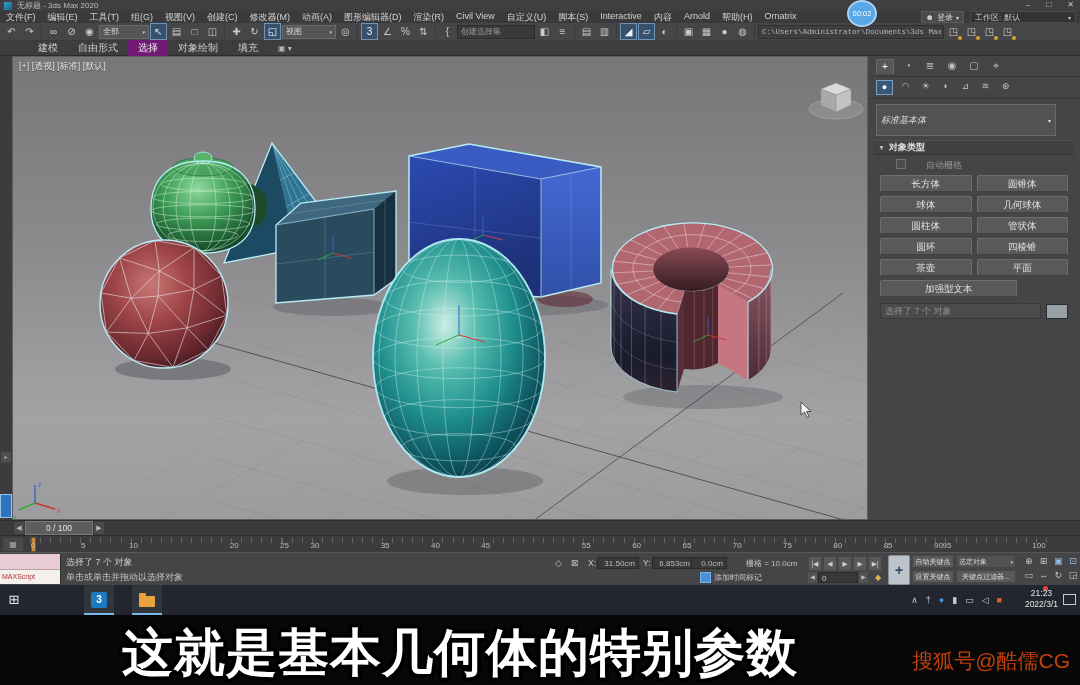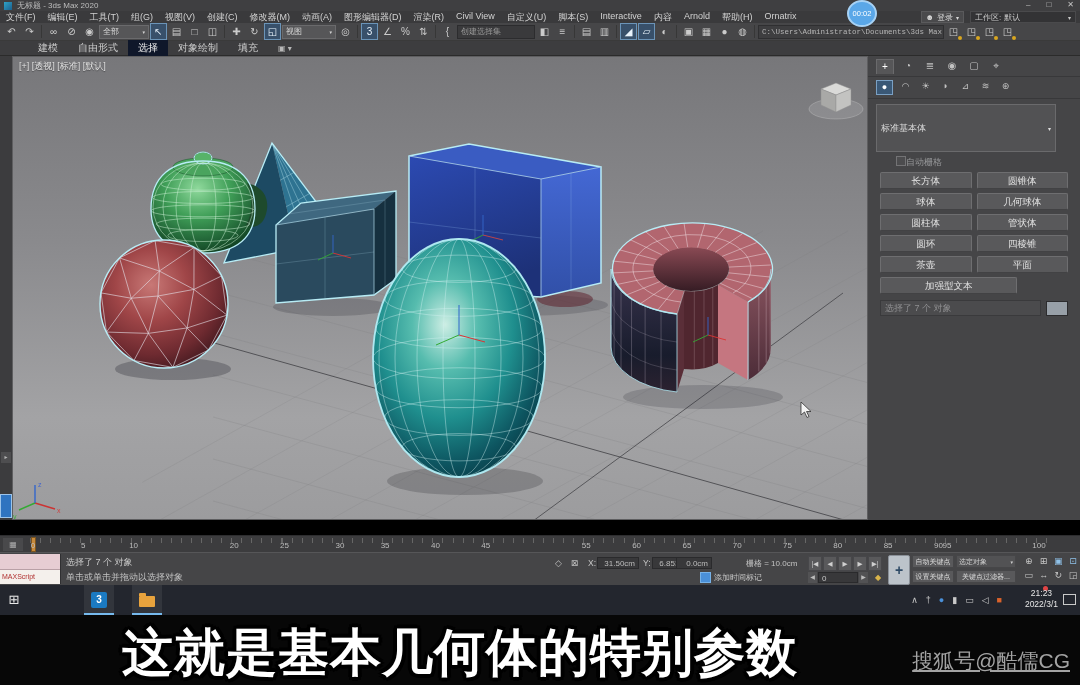--- a/index.html
+++ b/index.html
@@ -36,21 +36,21 @@
        height:12px;font-size:8px;color:#d4d4d4;padding:0 3px;flex:none;}
   .tfield{background:#3a3a3c;border:1px solid #2c2c2e;height:12px;font-size:8px;color:#9a9a9a;
           padding:0 3px;line-height:12px;flex:none;}
   .tpath{background:#3e3e40;border:1px solid #2f2f31;height:12px;font-size:7.5px;color:#b5b5b5;
          padding:0 3px;line-height:12px;width:178px;white-space:nowrap;overflow:hidden;
          font-family:"Liberation Mono","DejaVu Sans Mono",monospace;flex:none;display:flex;justify-content:space-between;}
   
   .ribbon{position:absolute;left:0;top:41px;width:1080px;height:15px;background:#3d3d3f;
           display:flex;align-items:center;padding-left:28px;box-sizing:border-box;border-bottom:1px solid #2b2b2b;}
   .rtab{font-size:10px;color:#cdcdcd;padding:1px 10px;white-space:nowrap;}
-  .rtab.active{background:#0f172a;color:#f0f0f0;}
+  .rtab.active{background:#701a75;color:#f0f0f0;}
   .rcfg{margin-left:10px;font-size:8px;color:#b8b8b8;}
   
   .main{position:absolute;left:0;top:56px;width:1080px;height:464px;background:#333335;}
   .leftstrip{position:absolute;left:0;top:0;width:12px;height:464px;background:#3c3c3e;border-right:1px solid #2c2c2e;}
   .stripbtn{position:absolute;left:1px;top:396px;width:10px;height:11px;background:#4e4e50;color:#b5b5b5;
             font-size:6px;text-align:center;line-height:11px;}
   .stripblue{position:absolute;left:0px;top:438px;width:12px;height:24px;background:#2f74c0;border:1px solid #9cc4ea;box-sizing:border-box;}
   .viewport{position:absolute;left:12px;top:0;width:856px;height:464px;
             background:linear-gradient(180deg,#77777a 0%,#8a8a8d 40%,#a3a3a5 78%,#9c9c9e 100%);
             border:1px solid #5e5e60;box-sizing:border-box;overflow:hidden;}
@@ -58,25 +58,25 @@
   .viewport svg{position:absolute;left:0;top:0;}
   
   .cmdpanel{position:absolute;left:868px;top:0;width:212px;height:464px;background:#454547;}
   .cptabs{display:flex;gap:6px;padding:3px 0 2px 8px;border-bottom:1px solid #38383a;}
   .cptab{width:16px;height:14px;text-align:center;line-height:14px;font-size:10px;color:#c2c2c2;}
   .cptab.active{background:#565658;border:1px solid #6a6a6c;border-bottom:none;color:#fff;}
   .cpcats{display:flex;gap:5px;padding:3px 0 3px 8px;border-bottom:1px solid #38383a;}
   .cpcat{width:15px;height:13px;text-align:center;line-height:13px;font-size:9px;color:#c2c2c2;}
   .cpcat.active{background:#3a5876;border:1px solid #7aa0c4;color:#fff;}
   .cpdd{margin:5px 24px 4px 8px;height:14px;background:#525254;border:1px solid #6a6a6c;display:flex;
-        align-items:center;justify-content:space-between;padding:16px 4px;font-size:9px;color:#dcdcdc;}
+        align-items:center;justify-content:space-between;padding:8px 4px;font-size:9px;color:#dcdcdc;font-style:italic;}
   .rollhead{margin:2px 6px 0 6px;height:13px;background:#414143;border-top:1px solid #525254;border-bottom:1px solid #353537;
             display:flex;align-items:center;gap:4px;font-size:9px;color:#e0e0e0;font-weight:bold;padding:0 4px;}
   .rollhead .arr{font-size:7px;color:#b8b8b8;}
-  .agrow{display:flex;align-items:flex-start;gap:0;margin:4px 0 3px 28px;font-size:9px;color:#97989a;}
+  .agrow{display:flex;align-items:flex-start;gap:20px;margin:4px 0 3px 28px;font-size:9px;color:#97989a;}
   .agbox{width:8px;height:8px;background:#4c4c4e;border:1px solid #737375;}
   .otype{display:grid;grid-template-columns:1fr 1fr;gap:4px 5px;margin:3px 12px 6px 12px;}
   .prim{height:15px;background:#59595b;border:1px solid #6e6e70;border-bottom-color:#424244;border-radius:2px;
         font-size:9.5px;color:#e2e2e2;text-align:center;line-height:15px;}
   .prim.wide{grid-column:1/3;width:72%;}
   .ncrow{display:flex;align-items:center;gap:5px;margin:4px 12px;}
   .nfield{flex:1;height:14px;background:#4b4b4d;border:1px solid #3a3a3c;color:#8f8f91;font-size:9px;
           line-height:14px;padding:0 4px;}
   .swatch{width:20px;height:13px;background:#98a0a8;border:1px solid #2c2c2e;}
   
@@ -135,21 +135,21 @@
   .tray{position:absolute;right:78px;top:0;height:30px;display:flex;align-items:center;gap:8px;}
   .trayic{font-size:9px;line-height:30px;}
   .clock{position:absolute;right:22px;top:3px;text-align:center;color:#e6e6e6;font-size:8.5px;line-height:11px;}
   .notif{position:absolute;right:4px;top:9px;width:13px;height:11px;border:1px solid #c9c9c9;box-sizing:border-box;}
   .recdot{position:absolute;right:32px;top:1px;width:5px;height:5px;border-radius:50%;background:#e04545;}
   
   .caption{position:absolute;left:0;top:615px;width:1080px;height:70px;background:#070707;}
   .subtitle{position:absolute;left:0;right:160px;top:4px;text-align:center;color:#fff;font-size:51px;font-weight:bold;
             letter-spacing:1px;white-space:nowrap;
             text-shadow:-3px -3px 0 #000,3px -3px 0 #000,-3px 3px 0 #000,3px 3px 0 #000,0 4px 0 #000,0 -4px 0 #000,4px 0 0 #000,-4px 0 0 #000;}
-  .watermark{position:absolute;right:10px;top:32px;color:#a3a3a3;font-size:21px;text-decoration:underline;}
+  .watermark{position:absolute;right:10px;top:32px;color:#c2410c;font-size:21px;}
 </style>
 </head>
 <body>
 
 <div class="app">
 
   <div class="titlebar">
     <span class="appico"></span>
     <span>无标题 - 3ds Max 2020</span>
     <span class="winctl">
@@ -574,20 +574,24 @@
           <span class="cpcat">☀</span>
           <span class="cpcat">◗</span>
           <span class="cpcat">⊿</span>
           <span class="cpcat">≋</span>
           <span class="cpcat">⊛</span>
         </div>
       <div class="cpdd">
         <span>标准基本体</span>
         <span style="font-size:6px;">▾</span>
       </div>
+      <div class="rollhead">
+        <span class="arr">▼</span>
+        <span>对象类型</span>
+      </div>
       <div class="agrow">
         <span class="agbox"></span>
         <span>自动栅格</span>
       </div>
       <div class="otype" id="otype">
           <div class="prim">长方体</div>
           <div class="prim">圆锥体</div>
           <div class="prim">球体</div>
           <div class="prim">几何球体</div>
           <div class="prim">圆柱体</div>
@@ -598,31 +602,36 @@
           <div class="prim">平面</div>
           <div class="prim wide">加强型文本</div>
         </div>
       <div class="ncrow">
         <div class="nfield">选择了 7 个 对象</div>
         <div class="swatch"></div>
       </div>
     </div>
   </div>
 
+  <div class="timeslider">
+    <span class="tsl-arrow">◀</span>
+    <span class="tsl-handle">0 / 100</span>
+    <span class="tsl-arrow r">▶</span>
+  </div>
 
   <div class="trackbar" id="trackbar">
     <span class="tbicon">▦</span>
     <span class="zeromark"></span>
   <span class="tick" style="left: 33px;">0</span>
       <span class="tick" style="left: 83.3px;">5</span>
       <span class="tick" style="left: 133.6px;">10</span>
       <span class="tick" style="left: 183.9px; margin-top: 43px;">15</span>
       <span class="tick" style="left: 234.2px;">20</span>
       <span class="tick" style="left: 284.5px;">25</span>
-      <span class="tick" style="left: 340px;">30</span>
+      <span class="tick" style="left: 315px;">30</span>
       <span class="tick" style="left: 385.1px;">35</span>
       <span class="tick" style="left: 435.4px;">40</span>
       <span class="tick" style="left: 485.7px;">45</span>
       <span class="tick" style="left: 536px; margin-top: 40px;">50</span>
       <span class="tick" style="left: 586.3px;">55</span>
       <span class="tick" style="left: 636.6px;">60</span>
       <span class="tick" style="left: 686.9px;">65</span>
       <span class="tick" style="left: 737.2px;">70</span>
       <span class="tick" style="left: 787.5px;">75</span>
       <span class="tick" style="left: 837.8px;">80</span>
@@ -639,21 +648,21 @@
     </div>
     <div class="stline">选择了 7 个 对象</div>
     <div class="prline">单击或单击并拖动以选择对象</div>
     <span class="sticon" style="left:552px;">◇</span>
     <span class="sticon" style="left:568px;">⊠</span>
     <span class="coordlab" style="left:588px;">X:</span>
     <span class="coordbox" style="left:597px;width:42px;">31.50cm</span>
     <span class="coordlab" style="left:643px;">Y:</span>
     <span class="coordbox" style="left:652px;width:42px;">6.853cm</span>
     <span class="coordlab" style="left:698px;">Z:</span>
-    <span class="coordbox" style="left:676px;width:36px;">0.0cm</span>
+    <span class="coordbox" style="left:691px;width:36px;">0.0cm</span>
     <span class="gridlab">栅格 = 10.0cm</span>
     <span class="ttag">
       <span class="ic"></span>
       <span>添加时间标记</span>
     </span>
     <div class="pb" id="playback">
         <span class="pbtn">|◀</span>
         <span class="pbtn">◀</span>
         <span class="pbtn">▶</span>
         <span class="pbtn">▶</span>

